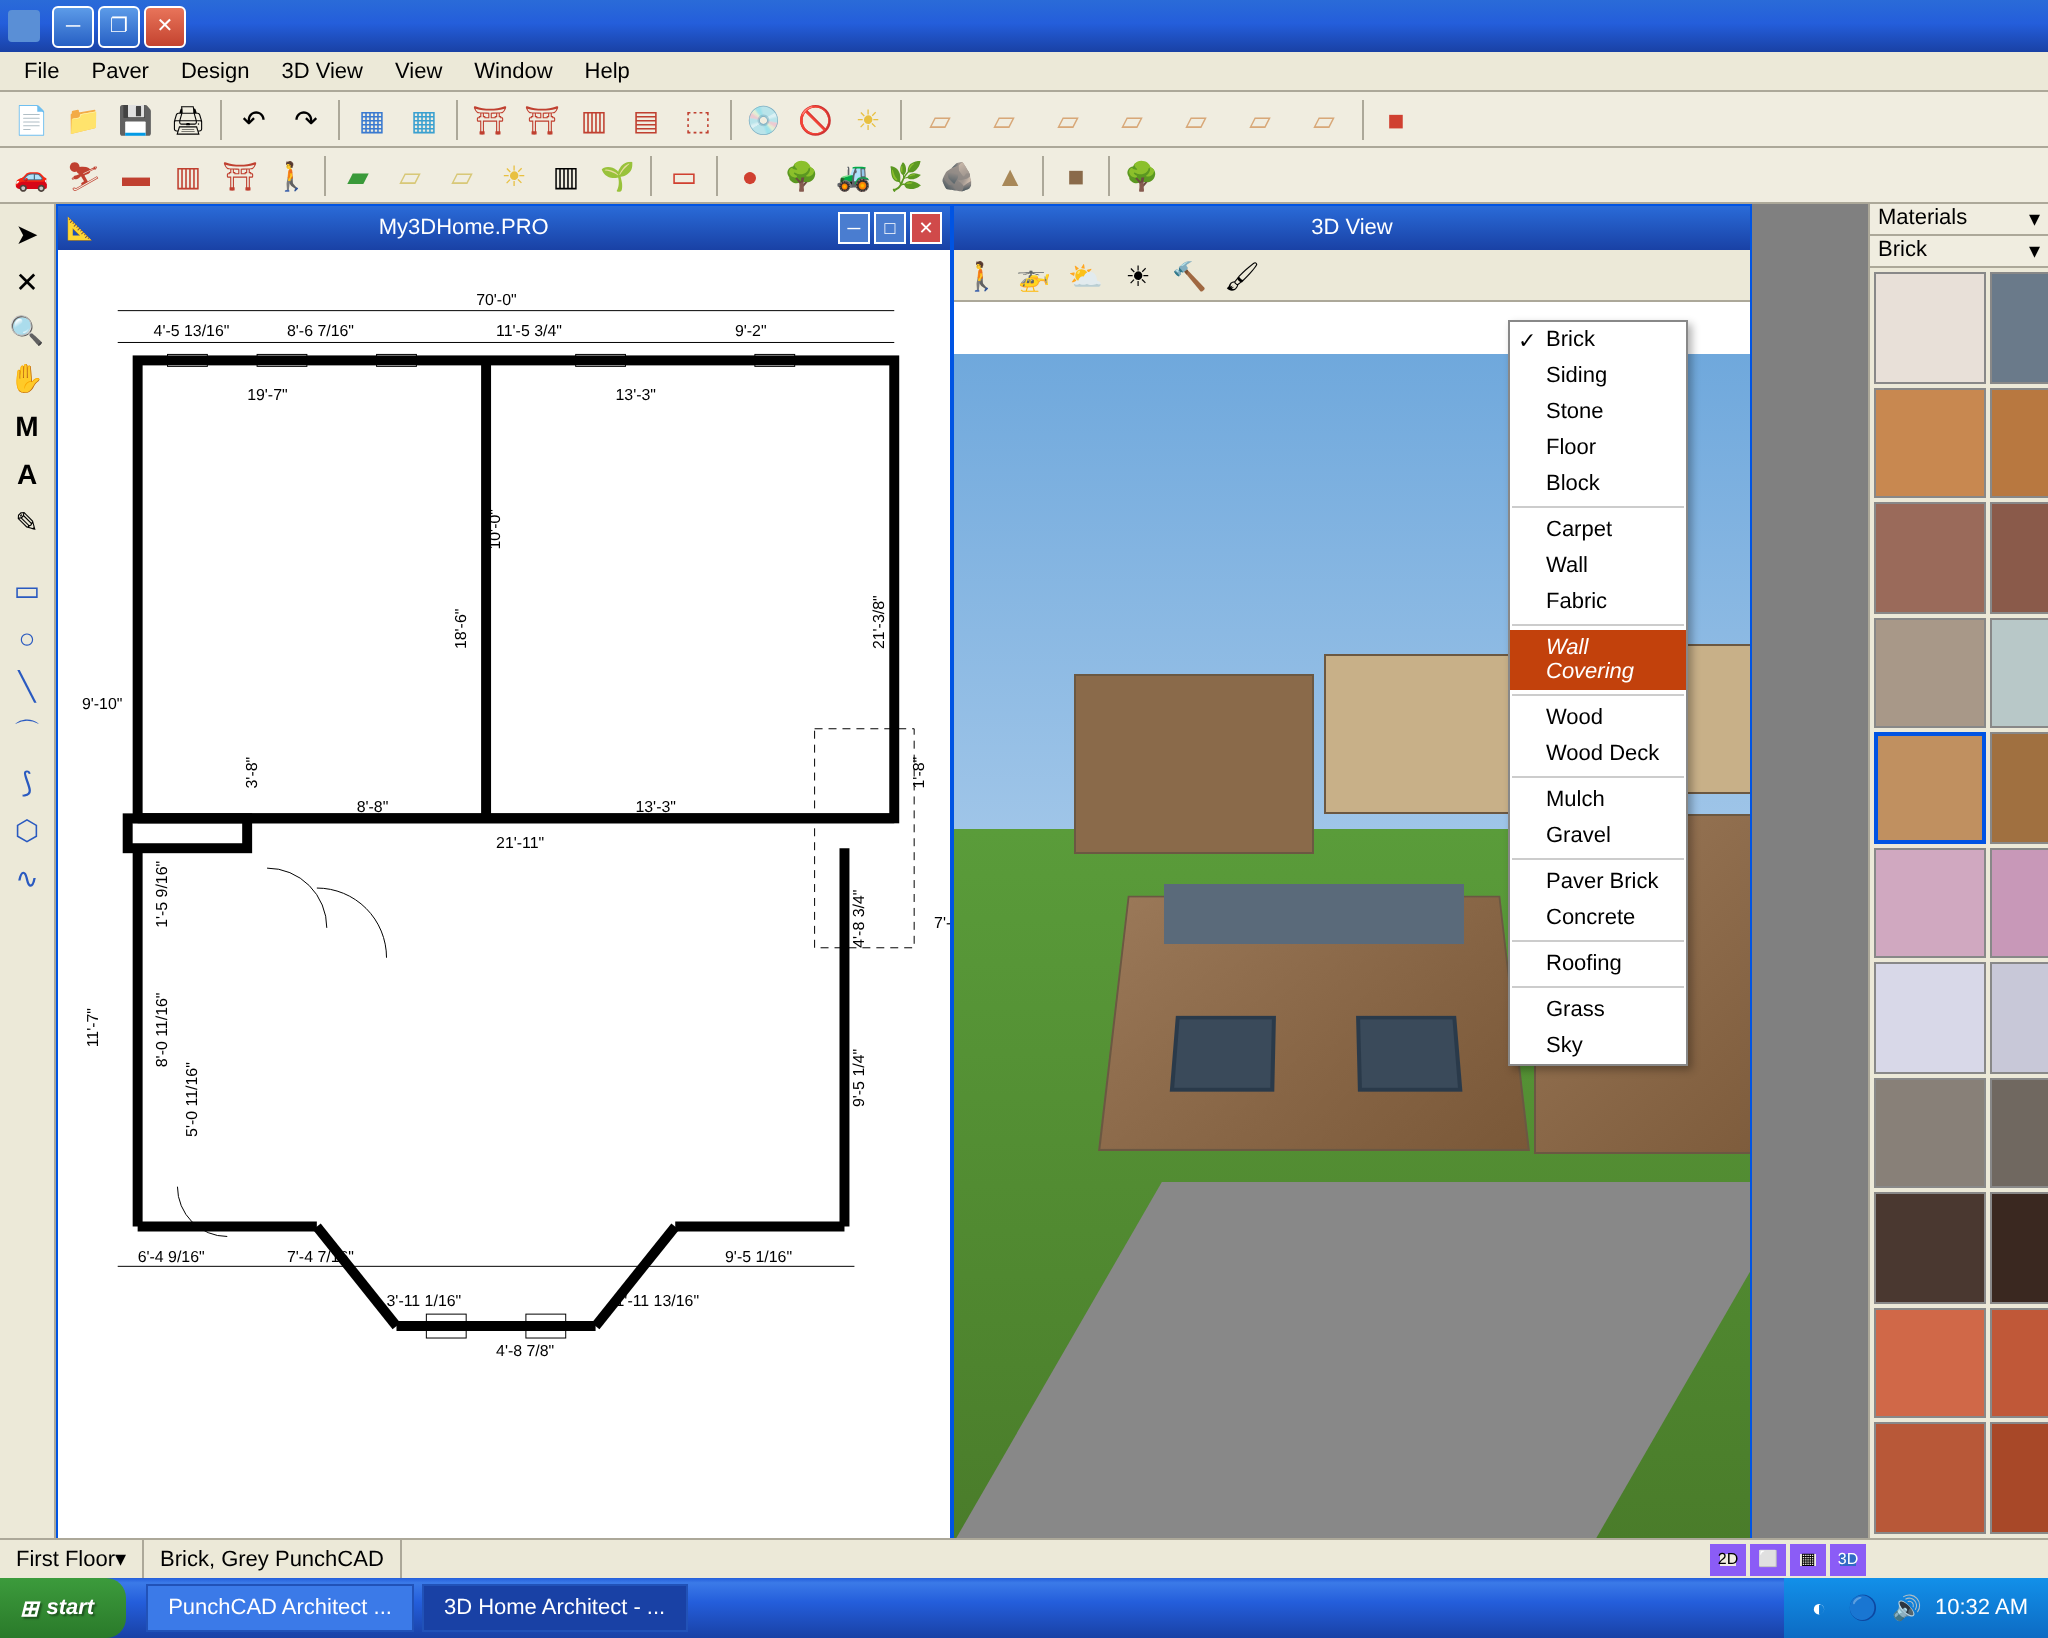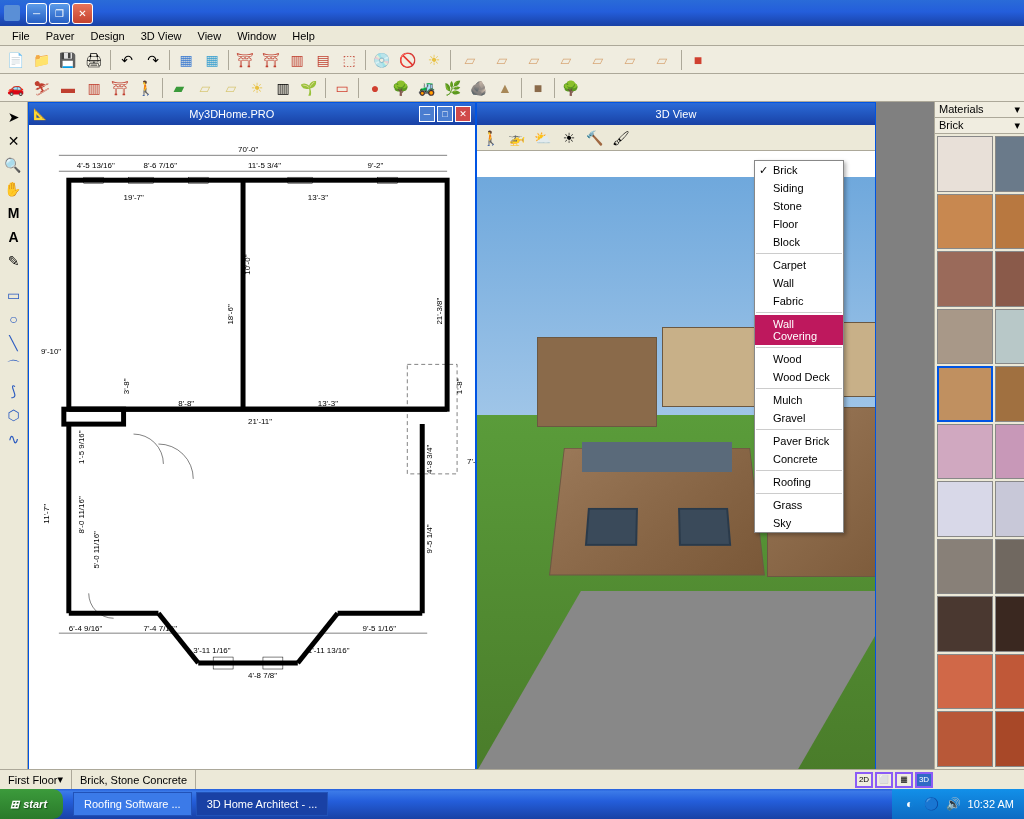--- a/index.html
+++ b/index.html
@@ -58,29 +58,29 @@
 
 .materials { width: 90px; background: #ece9d8; border-left: 1px solid #aca899; display: flex; flex-direction: column; }
 .mat-header { height: 16px; font-size: 10px; padding: 1px 4px; border-bottom: 1px solid #aca899; background: #f0ede0; display: flex; justify-content: space-between; cursor: pointer; }
 .mat-grid { flex: 1; overflow-y: auto; display: grid; grid-template-columns: 1fr 1fr; gap: 2px; padding: 2px; }
 .swatch { aspect-ratio: 1; border: 1px solid #888; cursor: pointer; }
 .swatch.sel { border: 2px solid #0054e3; }
 
 
 .ctxmenu { position: absolute; top: 58px; right: 90px; width: 90px; background: #fff; border: 1px solid #888; box-shadow: 2px 2px 4px rgba(0,0,0,0.3); z-index: 100; }
 .ctxmenu .mi { padding: 3px 6px 3px 18px; cursor: pointer; position: relative; font-size: 11px; }
-.ctxmenu .mi:hover, .ctxmenu .mi.hl { background: #be185d; color: white; }
+.ctxmenu .mi:hover, .ctxmenu .mi.hl { background: #c2410c; color: white; font-style: italic; }
 .ctxmenu .mi.checked::before { content: "✓"; position: absolute; left: 4px; }
 .ctxmenu .msep { height: 1px; background: #ccc; margin: 2px 1px; }
 
 
 .statusbar { position: absolute; bottom: 30px; left: 0; right: 0; height: 20px; background: #ece9d8; border-top: 1px solid #aca899; display: flex; align-items: center; font-size: 10px; }
 .statusbar .cell { padding: 0 8px; border-right: 1px solid #aca899; height: 100%; display: flex; align-items: center; }
 .statusbar .sp { flex: 1; }
-.statusbar .vbtn { width: 18px; height: 16px; border: 2px solid #8b5cf6; margin: 0 1px; font-size: 8px; display: flex; align-items: center; justify-content: center; cursor: pointer; background: #f0ede0; }
+.statusbar .vbtn { width: 18px; height: 16px; border: 5px solid #8b5cf6; margin: 0 1px; font-size: 8px; display: flex; align-items: center; justify-content: center; cursor: pointer; background: #f0ede0; }
 .statusbar .vbtn.active { background: #316ac5; color: white; }
 
 
 .taskbar { position: absolute; bottom: 0; left: 0; right: 0; height: 30px; background: linear-gradient(to bottom, #245edb 0%, #3b7ae8 8%, #245edb 40%, #1941a5 100%); display: flex; align-items: center; }
 .startbtn { height: 30px; padding: 0 16px 0 10px; background: linear-gradient(to bottom, #3c9b3c, #2a7a2a); color: white; font-weight: bold; font-style: italic; font-size: 15px; border-radius: 0 10px 10px 0; display: flex; align-items: center; cursor: pointer; text-shadow: 1px 1px 1px rgba(0,0,0,0.4); }
 .taskitem { height: 24px; margin: 0 2px; padding: 0 10px; background: #3b7ae8; border: 1px solid #2152b8; color: white; display: flex; align-items: center; cursor: pointer; font-size: 11px; max-width: 160px; overflow: hidden; white-space: nowrap; }
 .taskitem.active { background: #1941a5; }
 .tray { margin-left: auto; height: 30px; background: linear-gradient(to bottom, #1290e9, #0d6bc3); padding: 0 10px; display: flex; align-items: center; color: white; font-size: 11px; gap: 6px; }
 .trayicon { width: 16px; height: 16px; display: flex; align-items: center; justify-content: center; font-size: 12px; }
 </style>
@@ -363,37 +363,37 @@
         <div class="swatch" style="background: rgb(208, 104, 72);"></div>
         <div class="swatch" style="background: rgb(192, 88, 56);"></div>
         <div class="swatch" style="background: rgb(184, 88, 56);"></div>
         <div class="swatch" style="background: rgb(168, 72, 40);"></div>
       </div>
   </div>
 </div>
 
 <div class="statusbar">
   <div class="cell"><span>First Floor</span> ▾</div>
-  <div class="cell">Brick, Stone Concrete</div>
+  <div class="cell">Brick, Grey PunchCAD</div>
   <div class="sp"></div>
   <div class="vbtn">2D</div>
   <div class="vbtn">⬜</div>
   <div class="vbtn">▦</div>
   <div class="vbtn active">3D</div>
   <div style="width:90px"></div>
 </div>
 
 <div class="taskbar">
   <div class="startbtn">
     <span style="margin-right:4px">⊞</span>
       <span>start</span>
   </div>
   <div style="width:8px"></div>
   <div id="taskitems" style="display:flex">
-      <div class="taskitem">Roofing Software ...</div>
+      <div class="taskitem">PunchCAD Architect ...</div>
       <div class="taskitem active">3D Home Architect - ...</div>
     </div>
   <div class="tray">
     <span class="trayicon">◐</span>
     <span class="trayicon">🔵</span>
     <span class="trayicon">🔊</span>
     <span>10:32 AM</span>
   </div>
 </div>
 

